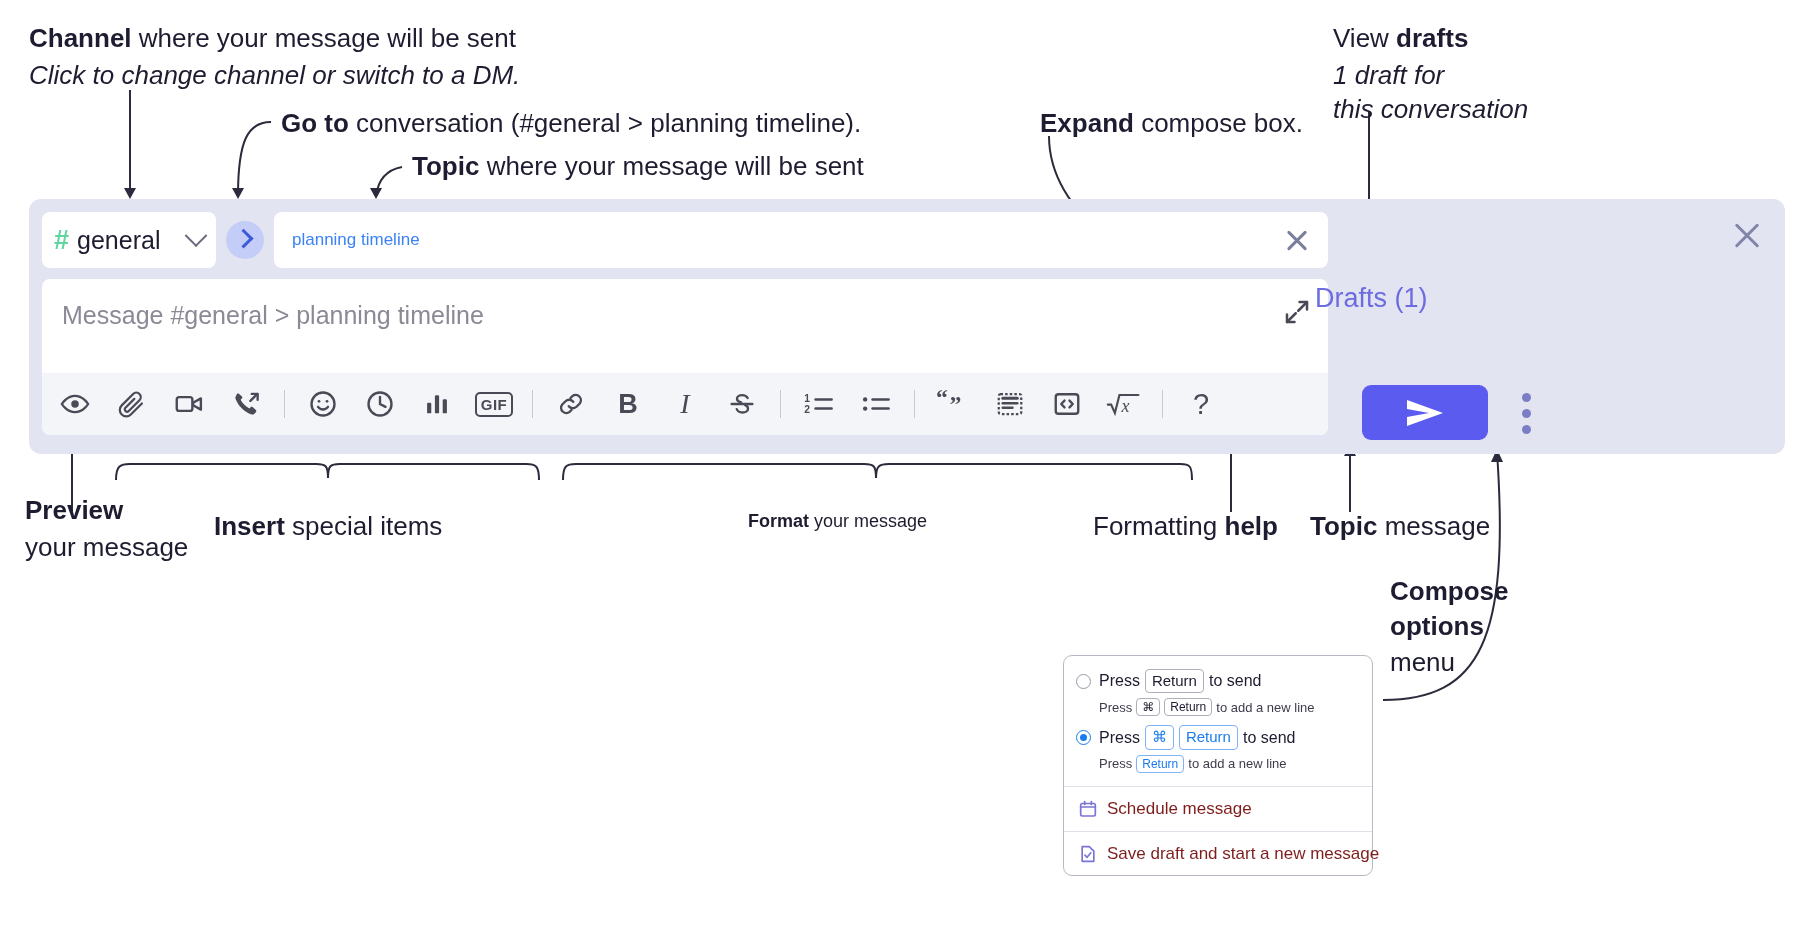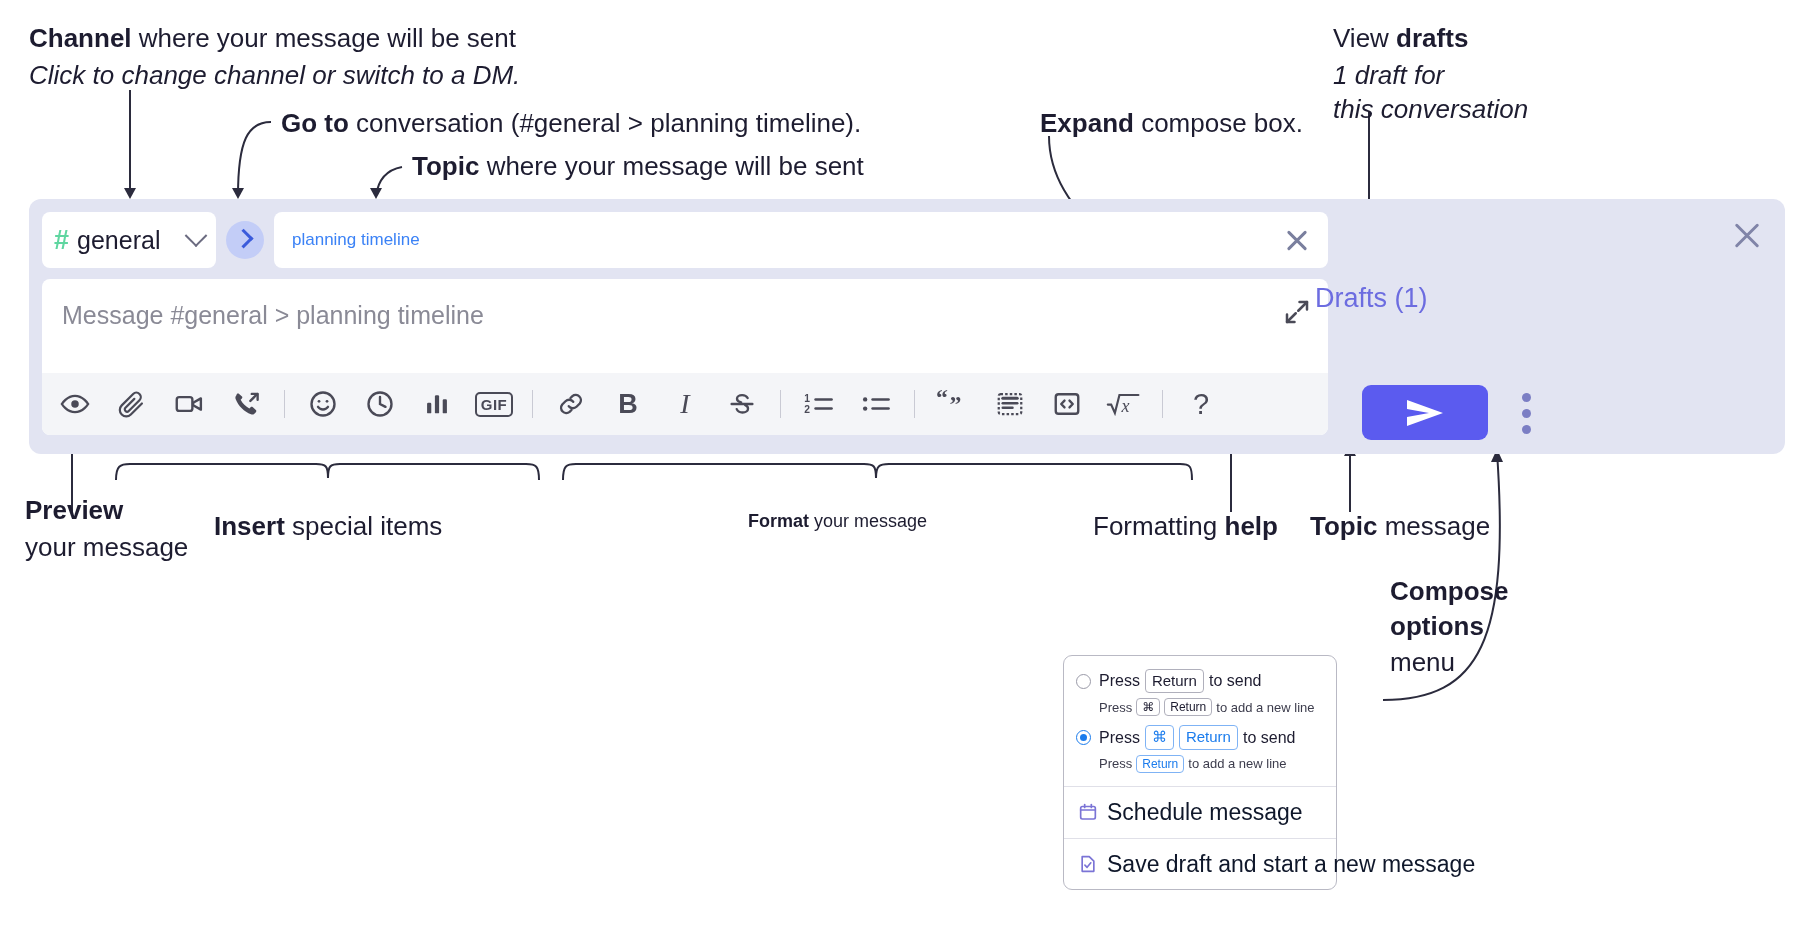--- a/index.html
+++ b/index.html
@@ -176,21 +176,21 @@
     position:absolute;left:1484px;top:189px;
     width:26px;height:50px;
     display:flex;flex-direction:column;align-items:center;justify-content:center;
     gap:7px;cursor:pointer;
   }
   #kebab span{width:9px;height:9px;border-radius:50%;background:#7b7ec4;display:block;}
 
   
   #options-menu{
     position:absolute;left:1063px;top:655px;
-    width:274px;
+    width:310px;
     background:#ffffff;
     border:1.5px solid #b9b9c4;
     border-radius:9px;
     box-sizing:border-box;
     padding:10px 0 6px 0;
   }
   .opt-row{display:flex;align-items:center;gap:8px;padding:3px 12px;cursor:pointer;}
   .radio{
     width:15px;height:15px;border-radius:50%;
     border:1.7px solid #9a9aa8;box-sizing:border-box;flex:0 0 auto;
@@ -207,21 +207,21 @@
   .kbd{
     border:1.3px solid #b0b0bc;border-radius:4px;
     padding:1px 6px;font-size:15px;color:#1d1c30;background:#fff;
     font-family:"Liberation Sans",sans-serif;line-height:1.35;
   }
   .kbd.sm{font-size:12px;padding:0px 5px;}
   .kbd.blue{border-color:#7fb3f5;color:#1b7ced;}
   .menu-div{height:1px;background:#e0e0e8;margin:7px 0;}
   .menu-item{
     display:flex;align-items:center;gap:9px;
-    padding:5px 14px;font-size:23px;color:#0f172a;cursor:pointer;white-space:nowrap;
+    padding:5px 14px;font-size:17px;color:#7f1d1d;cursor:pointer;white-space:nowrap;
   }
   .menu-item svg{flex:0 0 auto;}
 
   svg{overflow:visible;}
 </style>
 </head>
 <body>
 
 <svg class="abs" style="left:0;top:0;width:1814px;height:944px;pointer-events:none;" viewBox="0 0 1814 944">
   <g fill="none" stroke="#2b2b3d" stroke-width="2">

